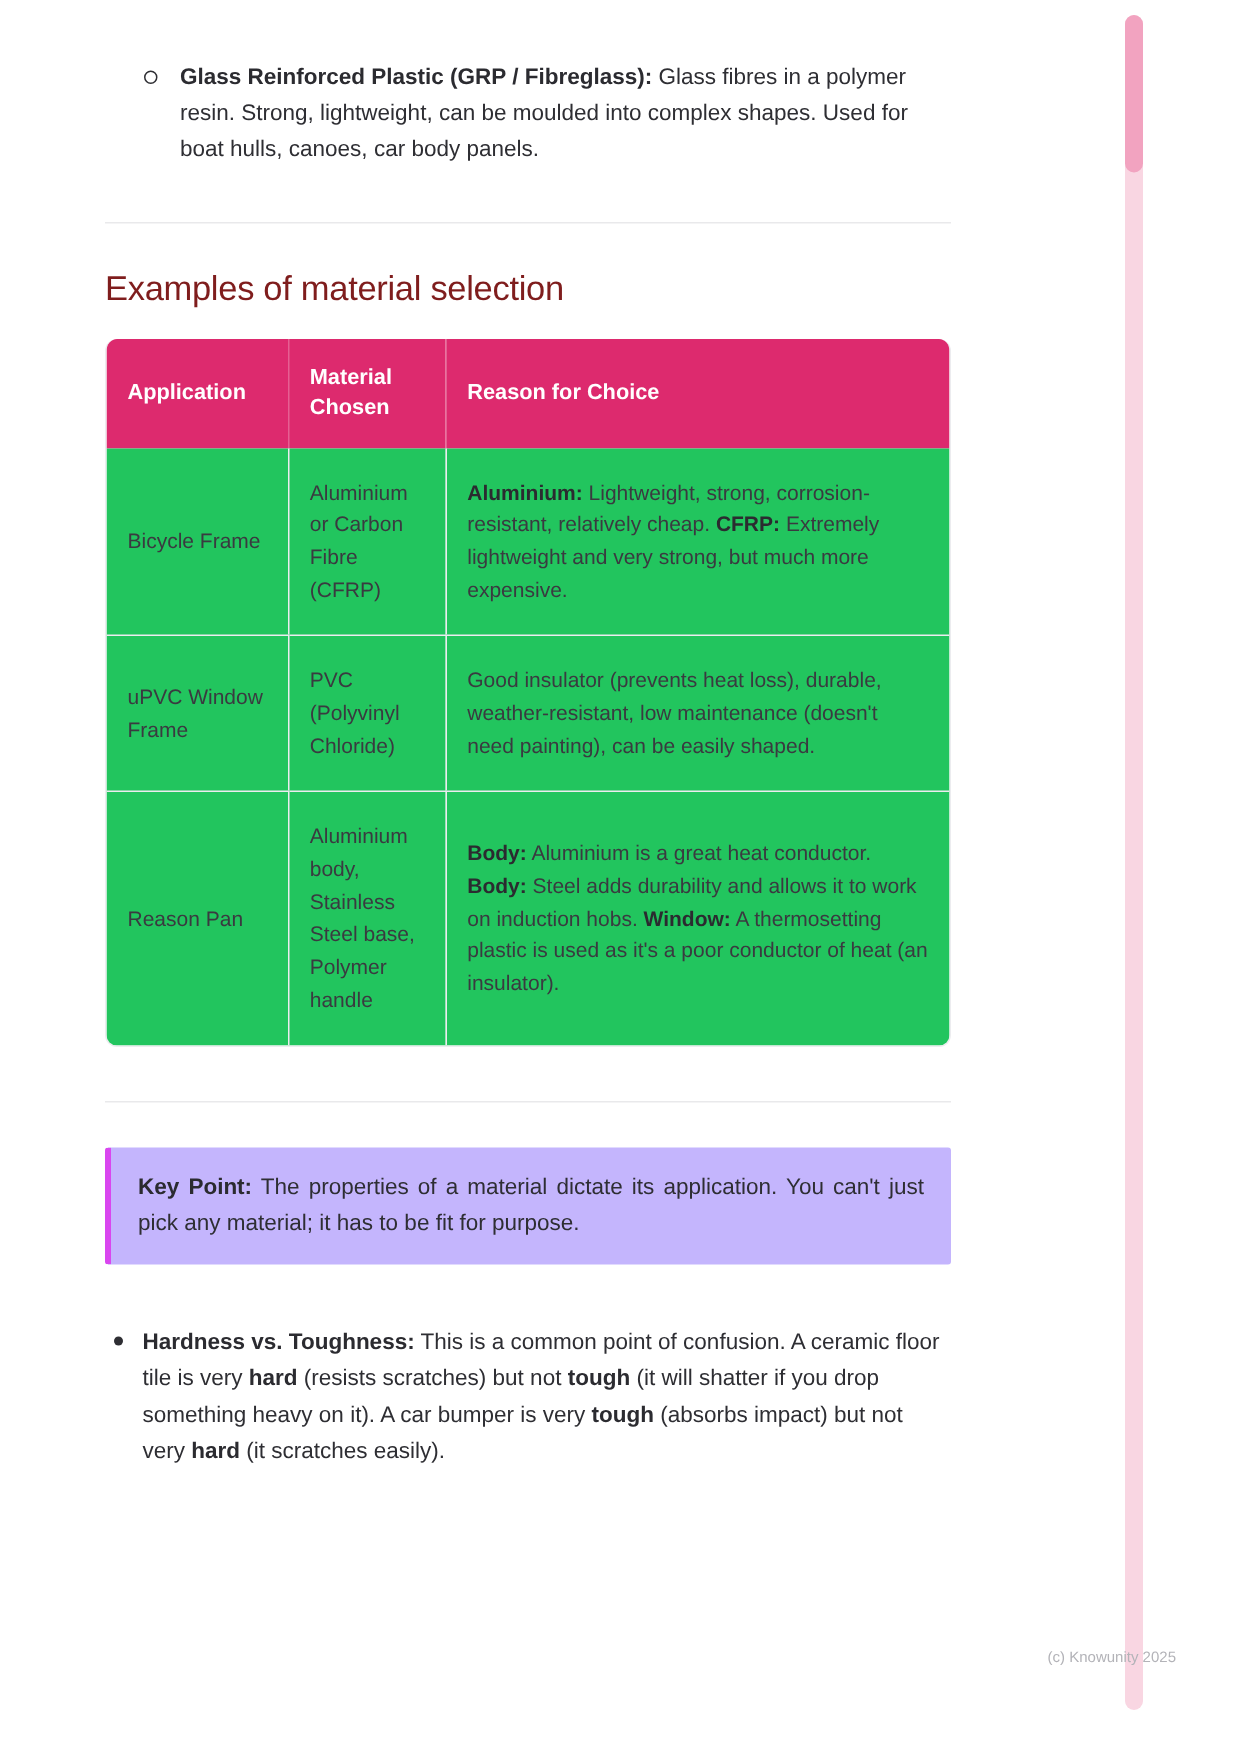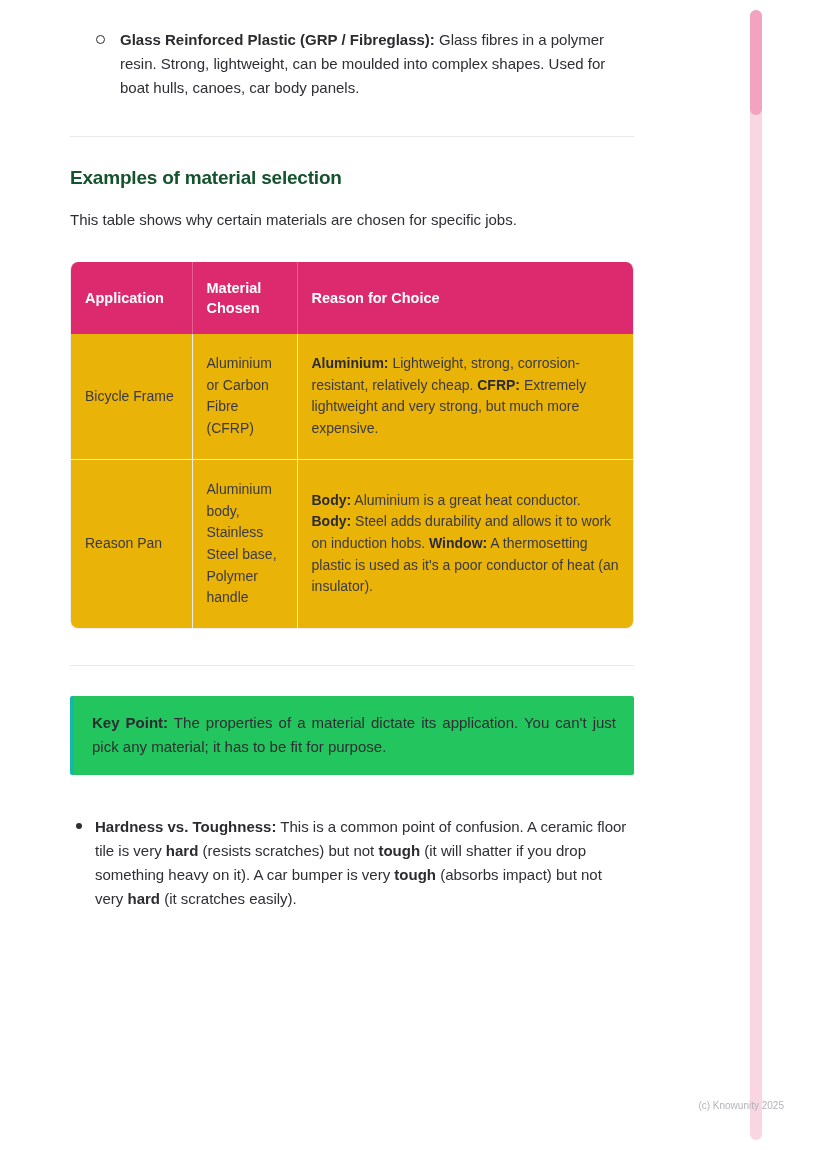--- a/index.html
+++ b/index.html
@@ -2,68 +2,68 @@
 <html><head>
 <meta charset="utf-8">
 <style>
   html, body { margin:0; padding:0; }
   body {
     width:828px; height:1171px; position:relative; overflow:hidden;
     background:#ffffff;
     font-family:"Liberation Sans", sans-serif;
     color:#2e2e33;
   }
-  .content { position:absolute; left:70px; top:28px; width:564px; }
+  .content { position:absolute; left:70px; top:40px; width:564px; }
 
   
   ul { list-style:none; margin:0; padding:0; }
   .circle-li { position:relative; padding-left:50px; font-size:15px; line-height:1.6; margin:0 0 36px 0; }
   .circle-marker {
     position:absolute; left:26px; top:7px; width:7px; height:7px;
     border:1.5px solid #2e2e33; border-radius:50%; background:transparent;
   }
   .disc-li { position:relative; padding-left:25px; font-size:15px; line-height:1.62; }
   .disc-marker {
     position:absolute; left:6px; top:8px; width:6px; height:6px;
     border-radius:50%; background:#2e2e33;
   }
 
   hr.divider { border:none; border-top:1px solid #e9e9eb; margin:0 0 30px 0; }
 
   h2.section-heading {
-    font-size:19px; font-weight:bold; color:#14532d;
+    font-size:23px; font-weight:normal; color:#7f1d1d;
     margin:0 0 20px 0; letter-spacing:-0.2px;
   }
   p.intro { font-size:15px; line-height:1.5; margin:0 0 30px 0; }
 
   
   .table-wrap {
     border-radius:8px; overflow:hidden;
     border:1px solid #ececef; border-top:none;
     margin:0 0 36px 0;
   }
   table { width:100%; border-collapse:collapse; }
   col.c1 { width:121px; } col.c2 { width:105px; }
   th {
     background:#dd2a6e; color:#ffffff; font-size:14.5px; font-weight:bold;
     text-align:left; vertical-align:middle; padding:16px 14px; line-height:1.4;
   }
   th + th { border-left:1px solid rgba(255,255,255,0.25); }
   td {
-    background:#eab308; color:#3a3a40; font-size:14px; line-height:1.55;
+    background:#22c55e; color:#3a3a40; font-size:14px; line-height:1.55;
     vertical-align:middle; padding:19px 14px;
     border-bottom:1px solid #ececef;
   }
   td + td { border-left:1px solid #ececef; }
   tr:last-child td { border-bottom:none; }
   td b, .callout b, .circle-li b, .disc-li b { color:#2b2b30; }
 
   
   .callout {
-    background:#22c55e; border-left:4px solid #14b8a6; border-radius:2px;
+    background:#c4b5fd; border-left:4px solid #d946ef; border-radius:2px;
     padding:15px 18px; font-size:15px; line-height:1.62;
     text-align:justify; margin:0 0 40px 0;
   }
 
   
   .watermark {
     position:absolute; right:44px; top:1100px; z-index:3;
     font-size:10px; color:#b3b3b8;
   }
 
@@ -86,41 +86,45 @@
     <li class="circle-li">
       <span class="circle-marker"></span>
       <span><b>Glass Reinforced Plastic (GRP / Fibreglass):</b> Glass fibres in a polymer resin. Strong, lightweight, can be moulded into complex shapes. Used for boat hulls, canoes, car body panels.</span>
     </li>
   </ul>
 
   <hr class="divider">
 
   <h2 class="section-heading">Examples of material selection</h2>
 
-  <p class="intro">This table shows why certain materials are chosen for specific jobs.</p>
 
   <div class="table-wrap">
     <table>
       <colgroup>
           <col class="c1">
           <col class="c2">
           <col class="c3">
         </colgroup>
       <thead>
         <tr>
           <th>Application</th>
           <th>Material Chosen</th>
           <th>Reason for Choice</th>
         </tr>
       </thead>
       <tbody>
         <tr>
           <td>Bicycle Frame</td>
           <td>Aluminium or Carbon Fibre (CFRP)</td>
           <td><b>Aluminium:</b> Lightweight, strong, corrosion-resistant, relatively cheap. <b>CFRP:</b> Extremely lightweight and very strong, but much more expensive.</td>
+        </tr>
+        <tr>
+          <td>uPVC Window Frame</td>
+          <td>PVC (Polyvinyl Chloride)</td>
+          <td>Good insulator (prevents heat loss), durable, weather-resistant, low maintenance (doesn't need painting), can be easily shaped.</td>
         </tr>
         <tr>
           <td>Reason Pan</td>
           <td>Aluminium body, Stainless Steel base, Polymer handle</td>
           <td><b>Body:</b> Aluminium is a great heat conductor. <b>Body:</b> Steel adds durability and allows it to work on induction hobs. <b>Window:</b> A thermosetting plastic is used as it's a poor conductor of heat (an insulator).</td>
         </tr>
       </tbody>
     </table>
   </div>
 

